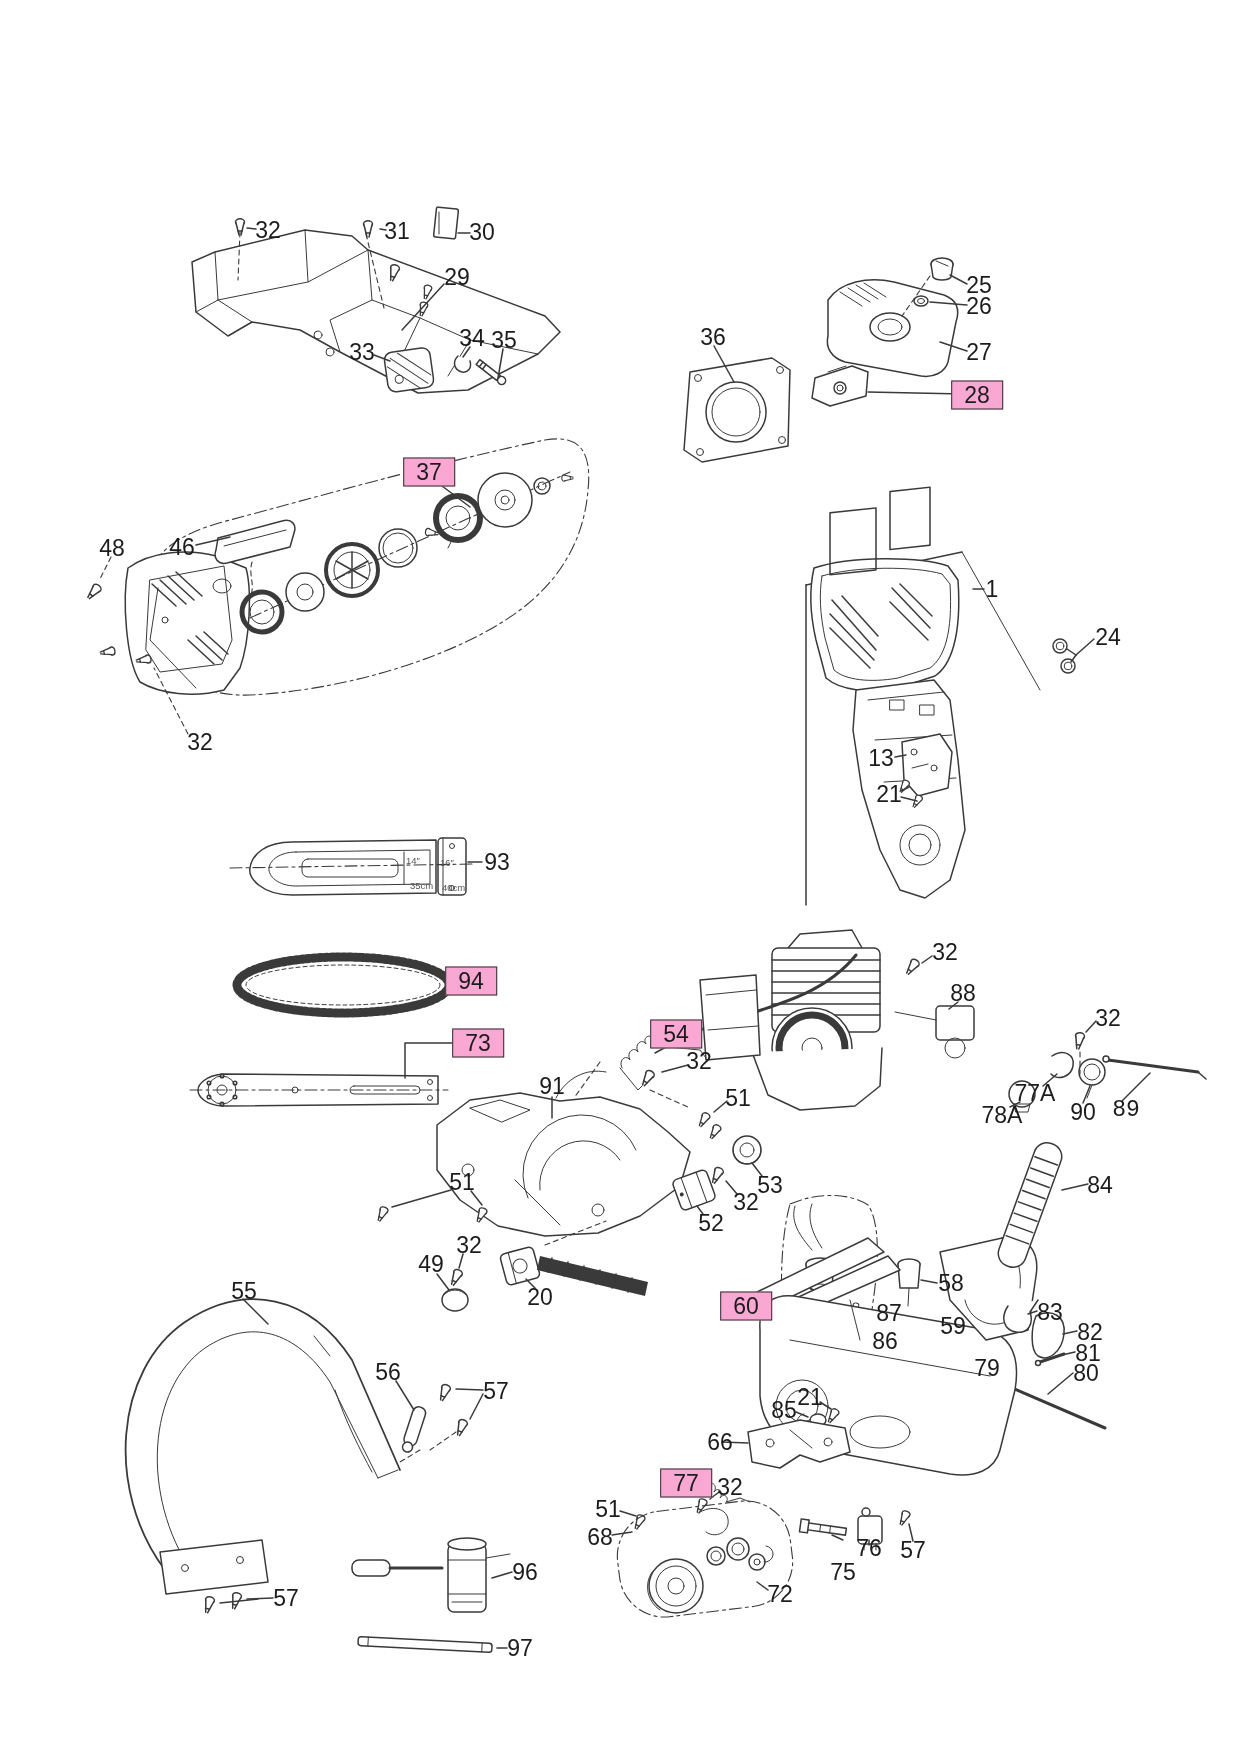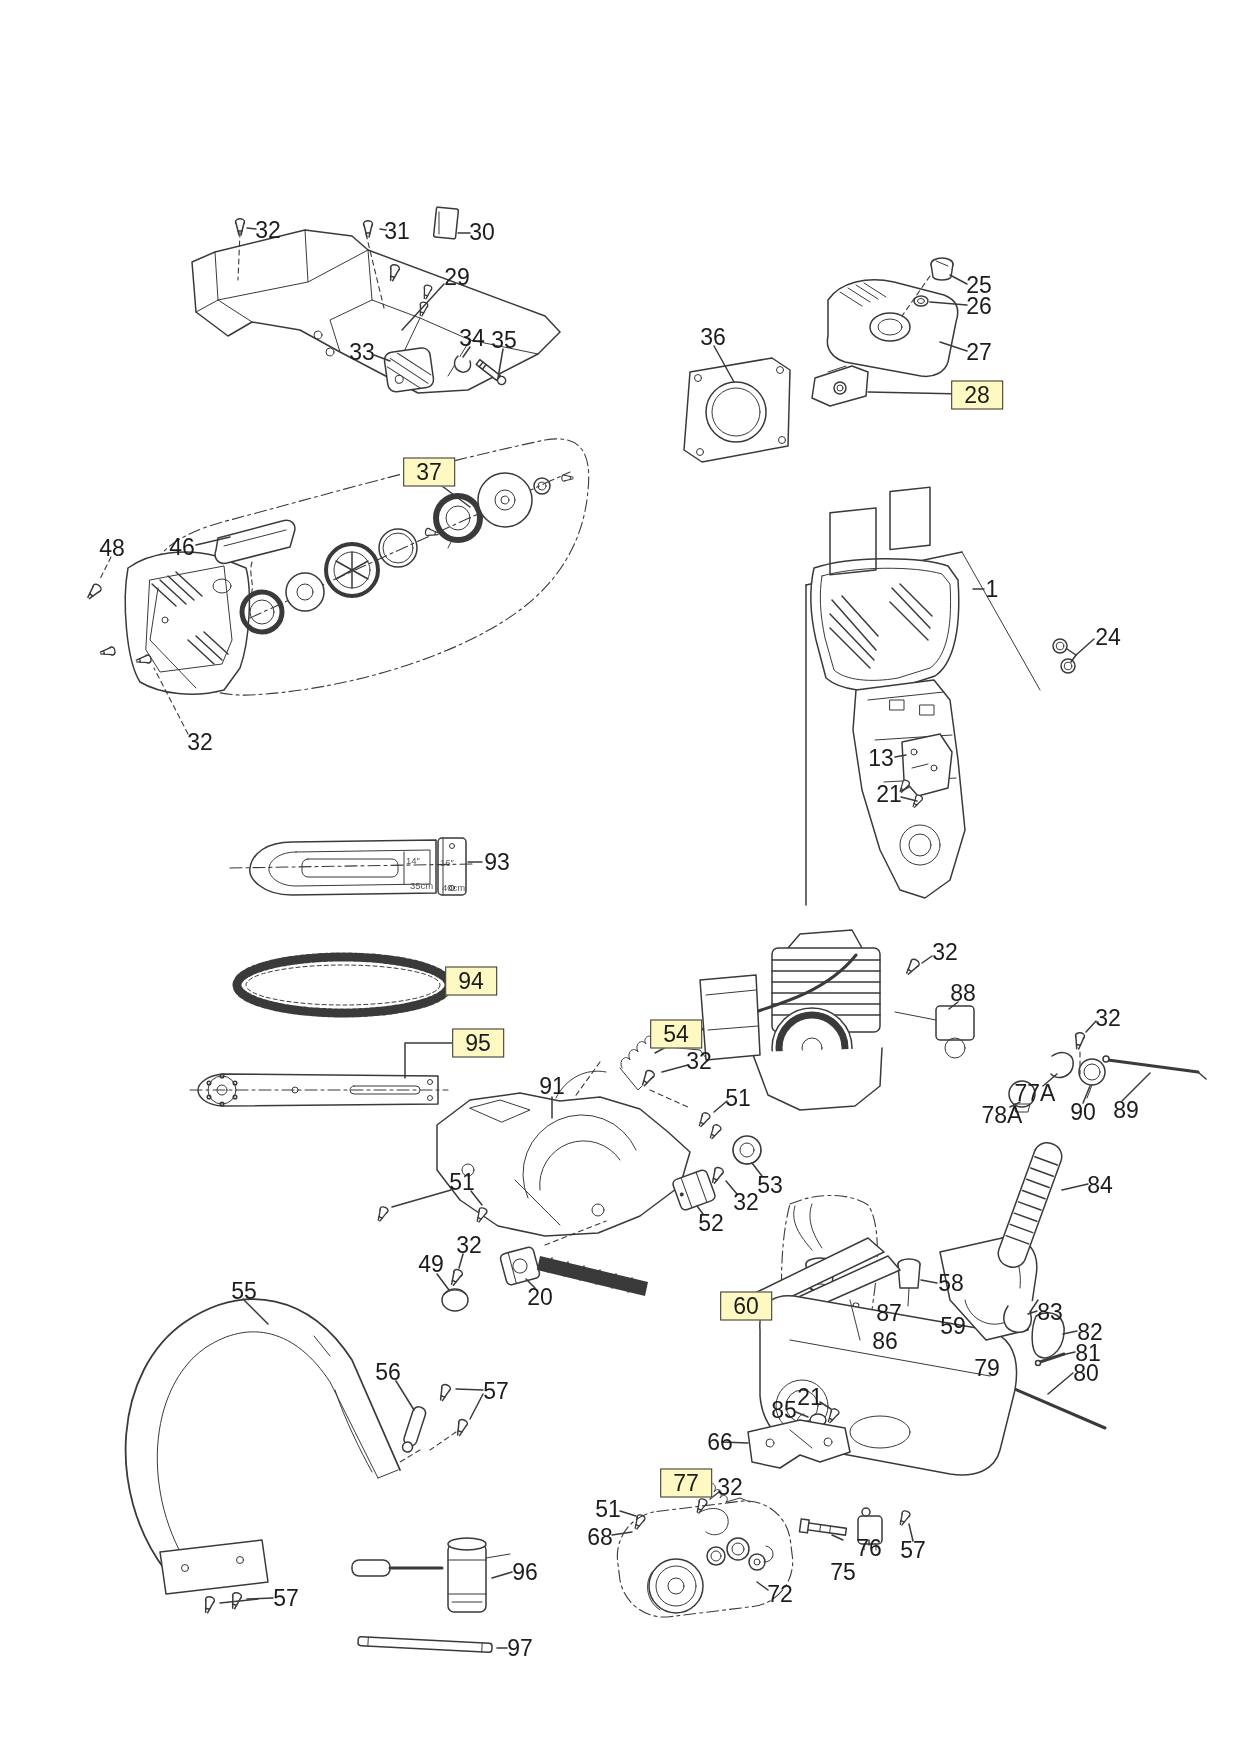--- a/index.html
+++ b/index.html
@@ -2,21 +2,21 @@
 <html><head>
 <meta charset="utf-8">
 <style>
   html,body{margin:0;padding:0;background:#fff;}
   #canvas{position:relative;width:1241px;height:1755px;background:#fff;overflow:hidden;
           font-family:"Liberation Sans", sans-serif;}
   #art{position:absolute;left:0;top:0;z-index:1;}
   #callout-layer{position:absolute;left:0;top:0;width:100%;height:100%;z-index:2;}
   .callout{position:absolute;transform:translate(-50%,-50%);font-size:23px;color:#1c1c1c;
            white-space:nowrap;line-height:1;}
-  .callout.boxed{border:1.6px solid #2e2e2e;background:#fef9c3;padding:2px 12px;}
+  .callout.boxed{border:1.6px solid #2e2e2e;background:#f9a8d4;padding:2px 12px;}
   
   #art path,#art line,#art ellipse,#art circle,#art rect,#art polyline,#art polygon{
       stroke:#3a3a3a;stroke-width:1.5;fill:none;stroke-linecap:round;stroke-linejoin:round;}
   #art .f{fill:#fff;}
   #art .dk{fill:#3a3a3a;stroke:none;}
   #art .thin{stroke-width:1;}
   #art .thick{stroke-width:3;}
   #art .dash{stroke-dasharray:5 4;stroke-width:1.1;}
   #art .dd{stroke-dasharray:12 4 3 4;stroke-width:1.1;}
   #art text{stroke:none;fill:#555;font-family:"Liberation Sans",sans-serif;font-size:9.5px;}
@@ -579,27 +579,27 @@
       <div class="callout" style="left: 992px; top: 589px;">1</div>
       <div class="callout" style="left: 1108px; top: 637px;">24</div>
       <div class="callout" style="left: 881px; top: 758px;">13</div>
       <div class="callout" style="left: 889px; top: 794px;">21</div>
       <div class="callout boxed" style="left: 429px; top: 472px;">37</div>
       <div class="callout" style="left: 182px; top: 547px;">46</div>
       <div class="callout" style="left: 112px; top: 548px;">48</div>
       <div class="callout" style="left: 200px; top: 742px;">32</div>
       <div class="callout" style="left: 497px; top: 862px;">93</div>
       <div class="callout boxed" style="left: 471px; top: 981px;">94</div>
-      <div class="callout boxed" style="left: 478px; top: 1043px;">95</div>
+      <div class="callout boxed" style="left: 478px; top: 1043px;">73</div>
       <div class="callout" style="left: 945px; top: 952px;">32</div>
       <div class="callout" style="left: 963px; top: 993px;">88</div>
       <div class="callout" style="left: 1108px; top: 1018px;">32</div>
       <div class="callout" style="left: 1035px; top: 1093px;">77A</div>
       <div class="callout" style="left: 1083px; top: 1112px;">90</div>
-      <div class="callout" style="left: 1126px; top: 1110px;">89</div>
+      <div class="callout" style="left: 1126px; top: 1110px; font-family: Liberation Mono, monospace;">89</div>
       <div class="callout" style="left: 1002px; top: 1115px;">78A</div>
       <div class="callout boxed" style="left: 676px; top: 1034px;">54</div>
       <div class="callout" style="left: 699px; top: 1061px;">32</div>
       <div class="callout" style="left: 738px; top: 1098px;">51</div>
       <div class="callout" style="left: 552px; top: 1086px;">91</div>
       <div class="callout" style="left: 770px; top: 1185px;">53</div>
       <div class="callout" style="left: 746px; top: 1202px;">32</div>
       <div class="callout" style="left: 711px; top: 1223px;">52</div>
       <div class="callout" style="left: 462px; top: 1182px;">51</div>
       <div class="callout" style="left: 469px; top: 1245px;">32</div>

